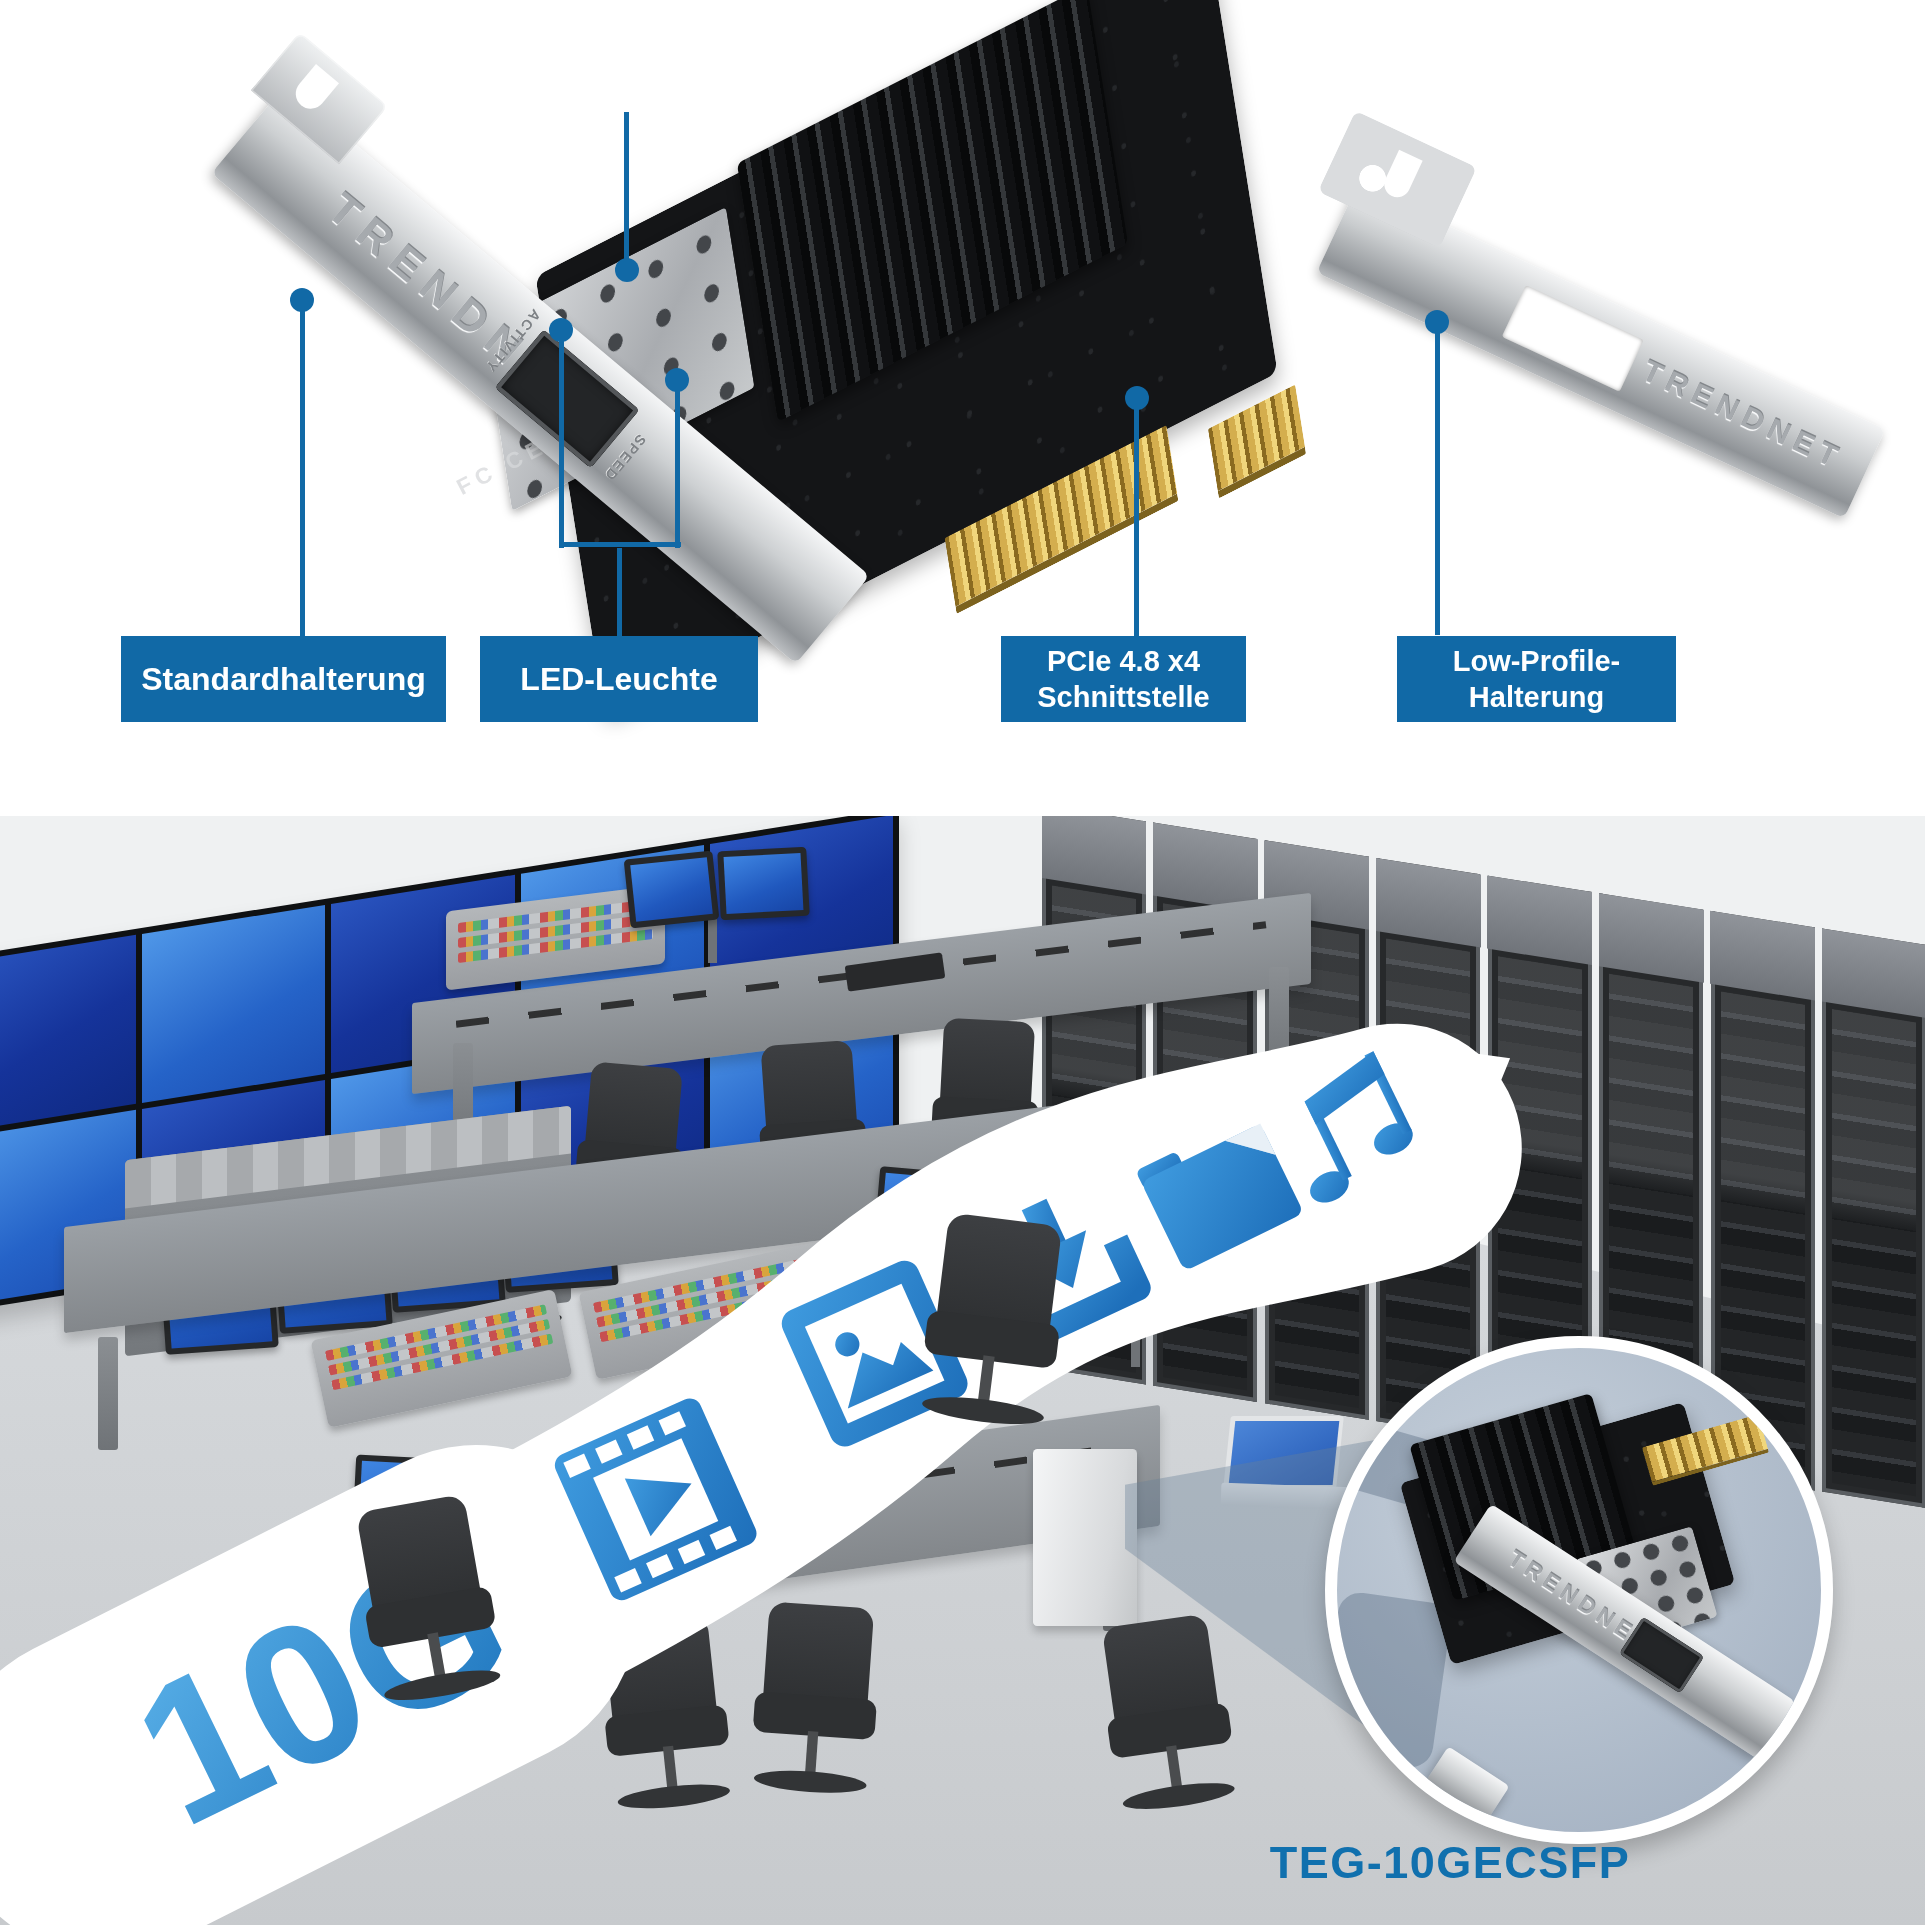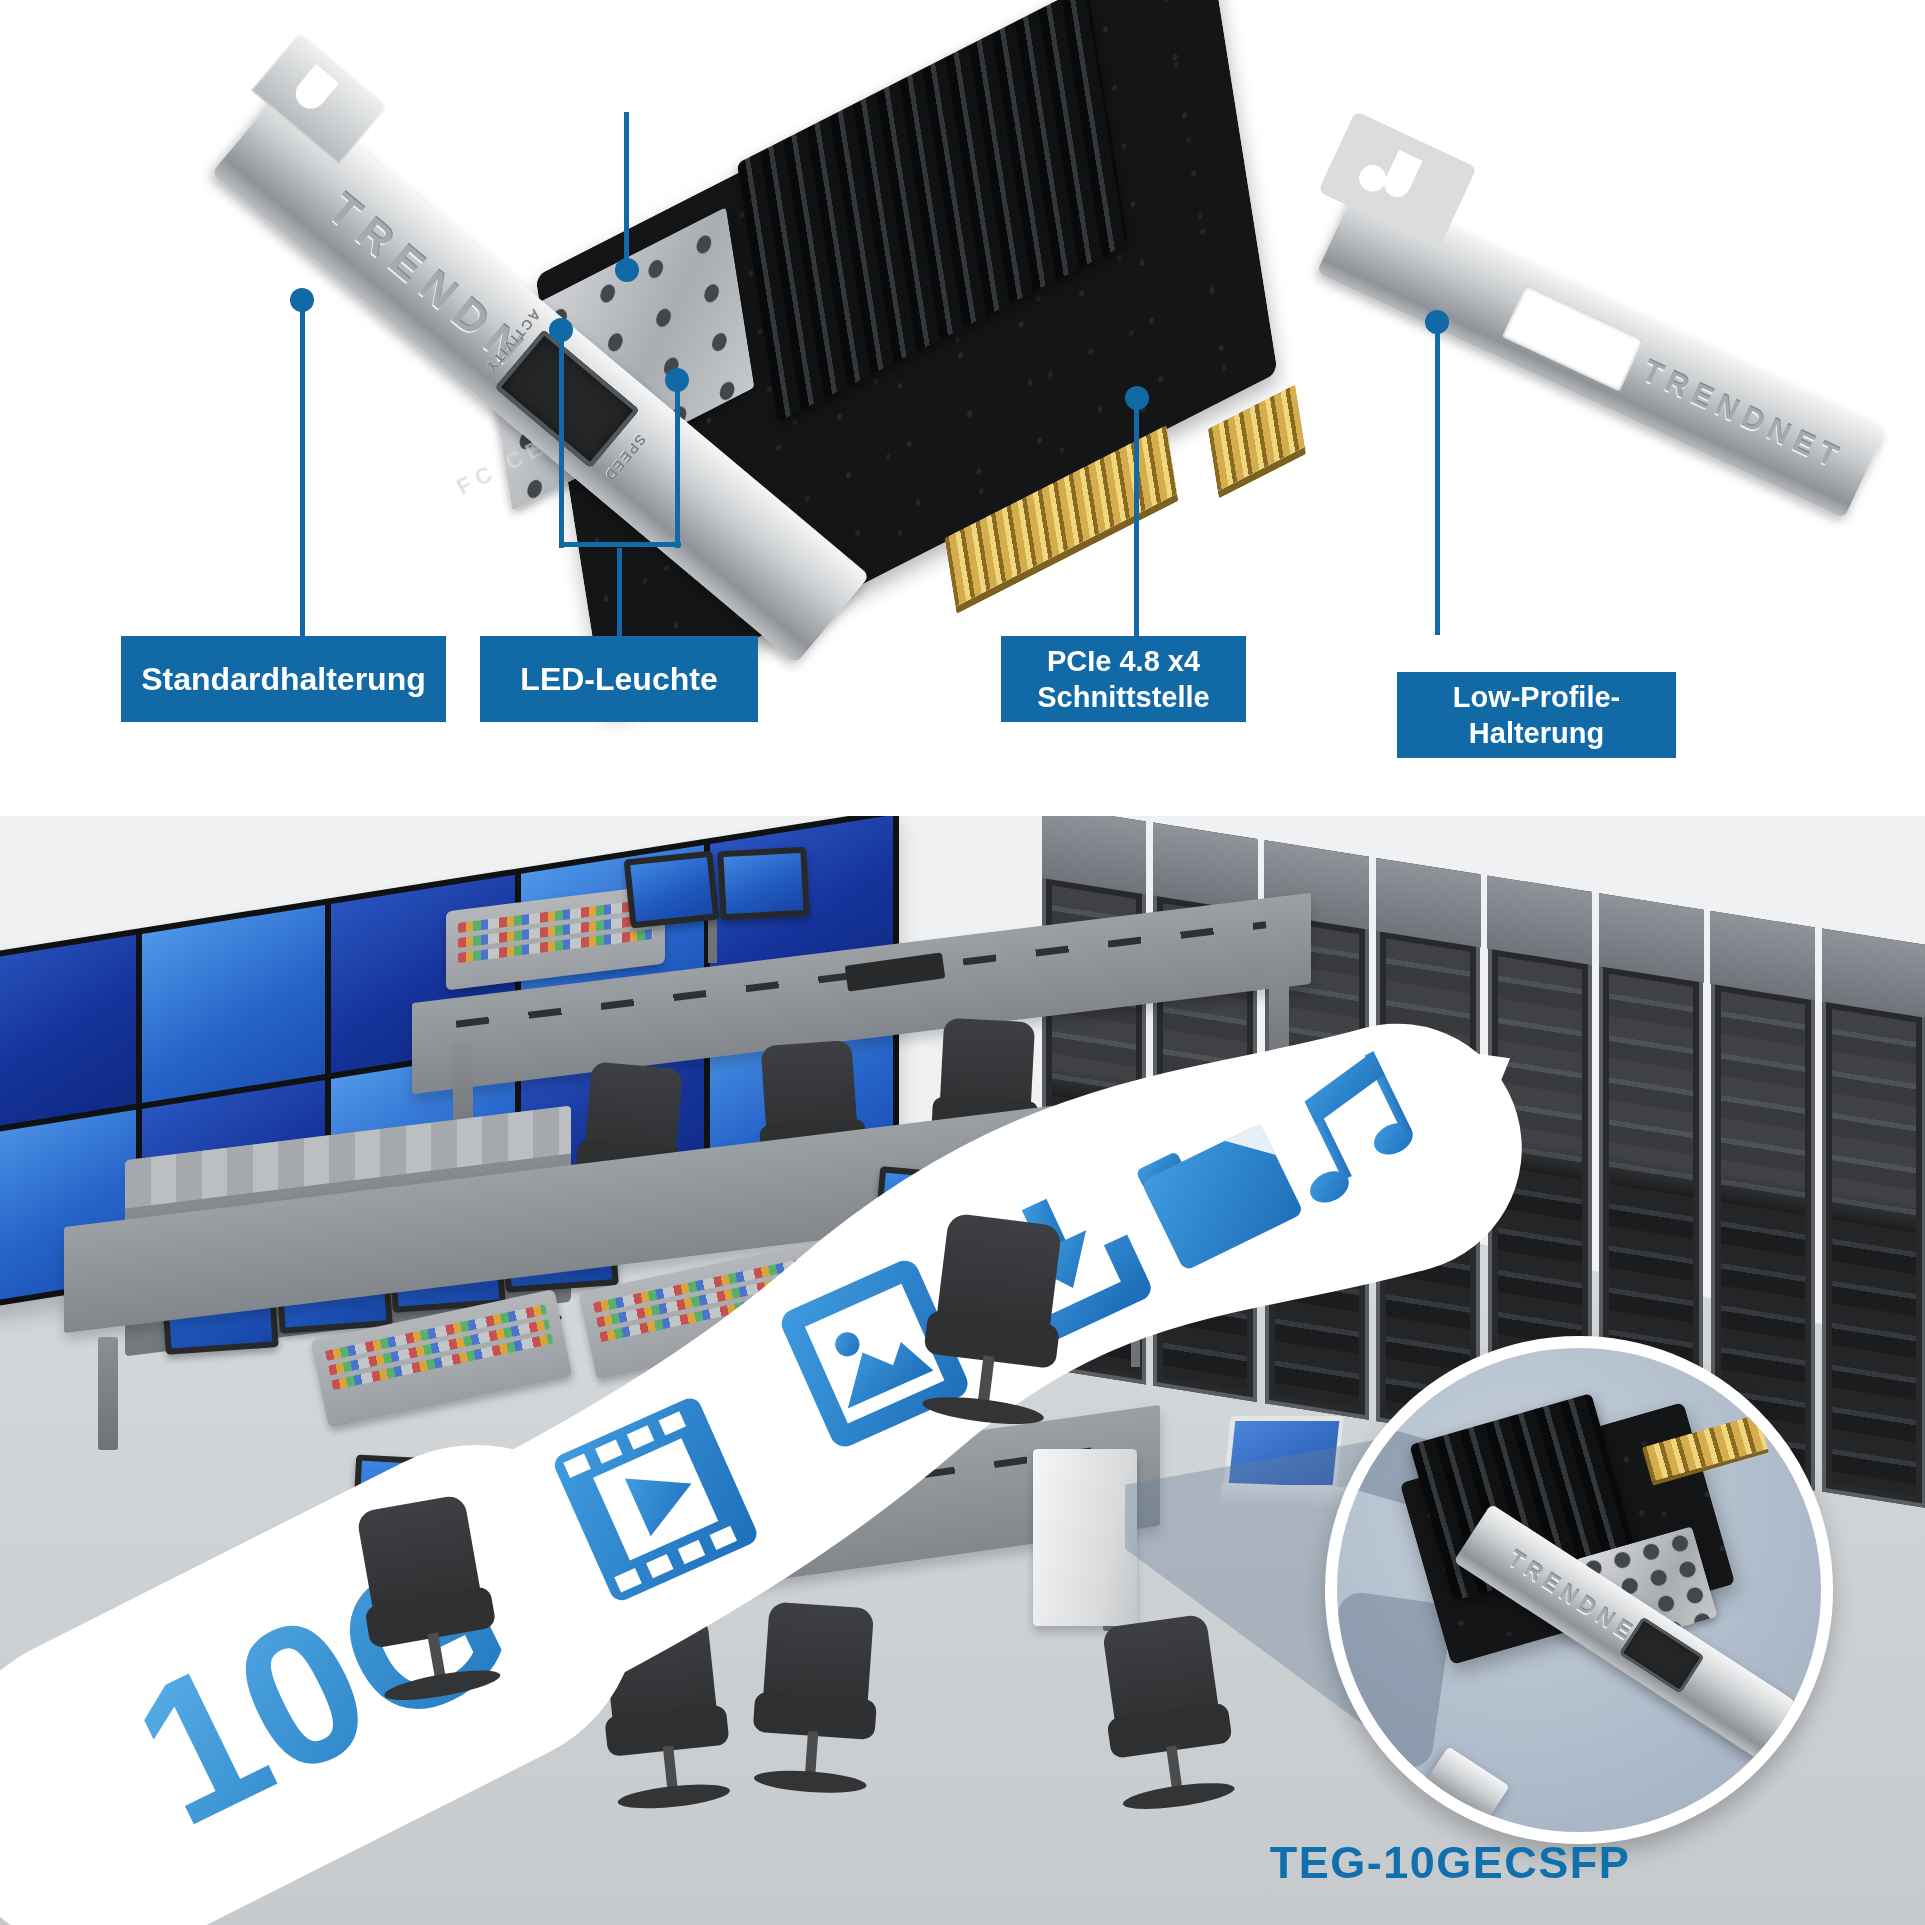--- a/index.html
+++ b/index.html
@@ -163,21 +163,21 @@
     <div class="lbl" style="left:121px;top:636px;width:325px;height:86px;font-size:32px;">
       <span>Standardhalterung</span>
     </div>
     <div class="lbl" style="left:480px;top:636px;width:278px;height:86px;font-size:32px;">
       <span>LED-Leuchte</span>
     </div>
     <div class="lbl" style="left:1001px;top:636px;width:245px;height:86px;font-size:29px;">
       <span>PCIe 4.8 x4</span>
       <span>Schnittstelle</span>
     </div>
-    <div class="lbl" style="left:1397px;top:636px;width:279px;height:86px;font-size:29px;margin-top:36px;">
+    <div class="lbl" style="left:1397px;top:636px;width:279px;height:86px;font-size:29px;">
       <span>Low-Profile-</span>
       <span>Halterung</span>
     </div>
   </div>
 
   <div class="scene">
     <div class="floor"></div>
 
     <div class="vwall">
       <div class="pd"></div>

